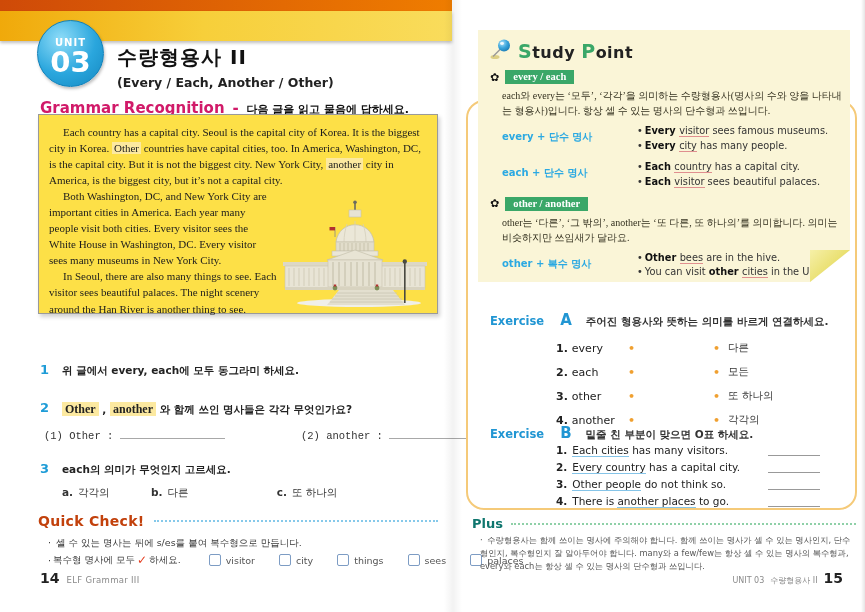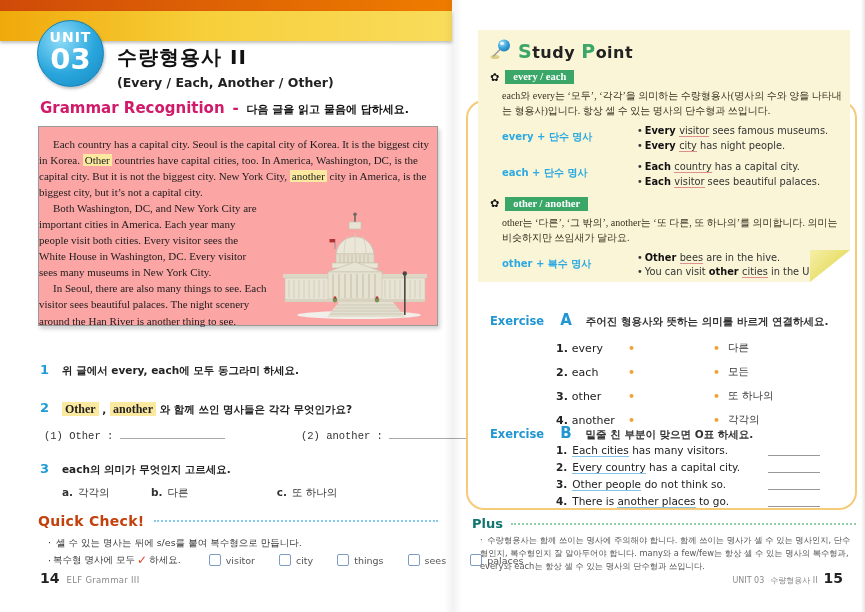--- a/index.html
+++ b/index.html
@@ -14,34 +14,34 @@
   
   .top-strip { position:absolute; left:0; top:0; width:452px; height:11px;
                background:linear-gradient(90deg,#cf4a08,#ef7d00); }
   .title-bar { position:absolute; left:0; top:11px; width:452px; height:30px;
                background:linear-gradient(90deg,#f0a90a 0%,#f7cf3a 45%,#f9dc5c 100%);
                box-shadow:0 2px 3px rgba(0,0,0,0.25); }
   .unit-badge { position:absolute; left:37px; top:20px; width:67px; height:67px; border-radius:50%;
                 background:radial-gradient(circle at 35% 28%, #8edcf8 0%, #2aa6dd 55%, #1488c0 100%);
                 border:1px solid #1180b8; color:#fff; text-align:center;
                 box-shadow:1px 2px 3px rgba(0,0,0,0.25); }
-  .unit-label { font-size:14px; font-weight:bold; letter-spacing:1px; margin-top:8px; }
+  .unit-label { font-size:10px; font-weight:bold; letter-spacing:1px; margin-top:16px; }
   .unit-number { font-size:29px; font-weight:bold; line-height:1; margin-top:0px; }
   .unit-title { position:absolute; left:117px; top:44px; }
   .unit-title h1 { font-size:20px; font-weight:bold; color:#111; letter-spacing:1px; }
   .unit-subtitle { font-size:12.5px; font-weight:bold; color:#222; margin-top:4px; }
 
   .gr-heading { position:absolute; left:40px; top:99px; font-size:15px; }
   .gr { color:#d11a69; font-weight:bold; }
   .gr-dash { color:#d11a69; font-weight:bold; margin:0 3px; }
   .gr-inst { font-size:11px; font-weight:bold; color:#111; }
 
-  .passage-box { position:absolute; left:38px; top:126px; width:400px; height:200px;
-                 background:#fca5a5; border:1px solid #9a9a9a; box-shadow:2px 3px 4px rgba(0,0,0,0.18);
-                 padding:9px 0; font-family:"Liberation Serif", serif; font-size:11px;
+  .passage-box { position:absolute; left:38px; top:114px; width:400px; height:200px;
+                 background:#fde047; border:1px solid #9a9a9a; box-shadow:2px 3px 4px rgba(0,0,0,0.18);
+                 padding:9px 10px; font-family:"Liberation Serif", serif; font-size:11px;
                  line-height:1.46; color:#1c1c1c; }
   .passage-box p { text-indent:14px; }
   .passage-box .narrow { width:228px; }
   .hl { background:#fce9a0; padding:0 2px; }
   .capitol { position:absolute; right:4px; bottom:4px; width:152px; height:110px; }
 
   .question { position:absolute; left:40px; display:flex; }
   .q-num { color:#1e9cd7; font-weight:bold; font-size:13px; width:22px; flex:none; }
   .q-text { font-size:10.5px; font-weight:600; color:#222; padding-top:2px; }
   .q-hl { font-family:"Liberation Serif", serif; font-size:12px; background:#fce9a0; padding:0 3px; }
@@ -321,21 +321,21 @@
     <div class="sp-section">
       <div class="sp-label-row">
         <span class="flower">✿</span>
         <span class="chip">every / each</span>
       </div>
       <div class="sp-body">each와 every는 ‘모두’, ‘각각’을 의미하는 수량형용사(명사의 수와 양을 나타내는 형용사)입니다. 항상 셀 수 있는 명사의 단수형과 쓰입니다.</div>
       <div class="sp-row">
         <span class="sp-term">every + 단수 명사</span>
         <span class="sp-ex">
           <div><span class="bullet">•</span><b>Every </b><span class="u-pink">visitor</span><span> sees famous museums.</span></div>
-          <div><span class="bullet">•</span><b>Every </b><span class="u-pink">city</span><span> has night people.</span></div>
+          <div><span class="bullet">•</span><b>Every </b><span class="u-pink">city</span><span> has many people.</span></div>
         </span>
       </div>
       <div class="sp-row">
         <span class="sp-term">each + 단수 명사</span>
         <span class="sp-ex">
           <div><span class="bullet">•</span><b>Each </b><span class="u-pink">country</span><span> has a capital city.</span></div>
           <div><span class="bullet">•</span><b>Each </b><span class="u-pink">visitor</span><span> sees beautiful palaces.</span></div>
         </span>
       </div>
     </div>

